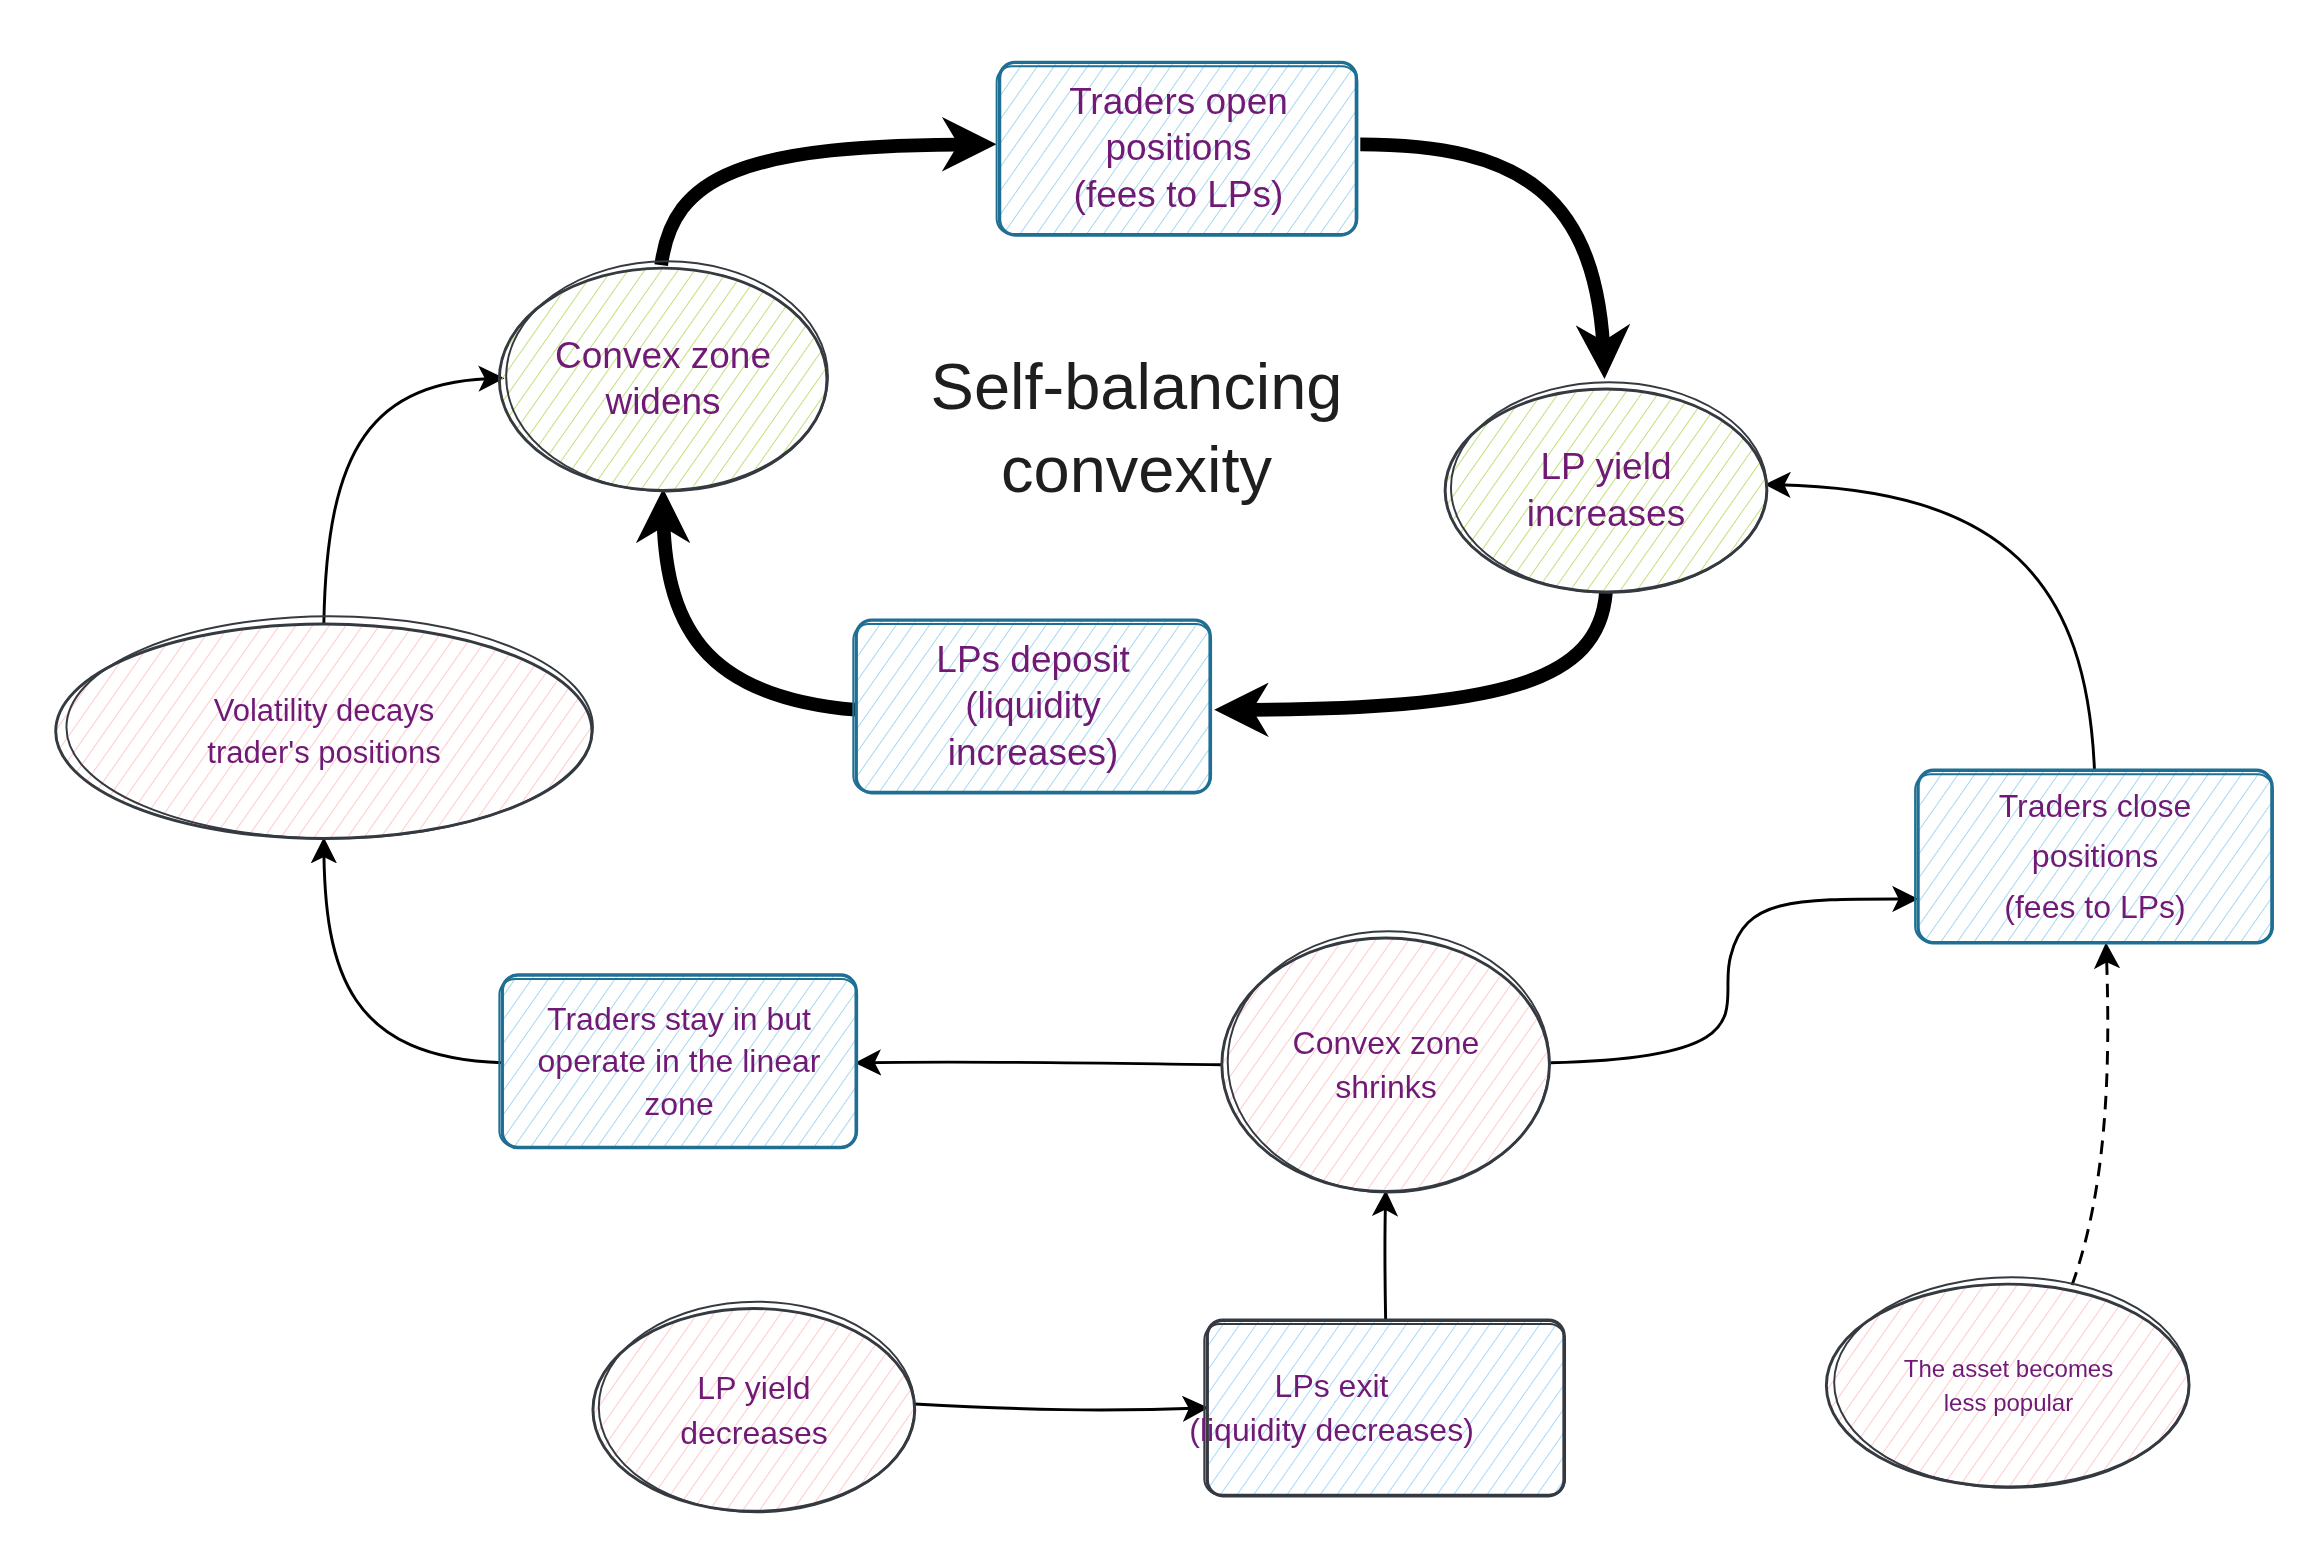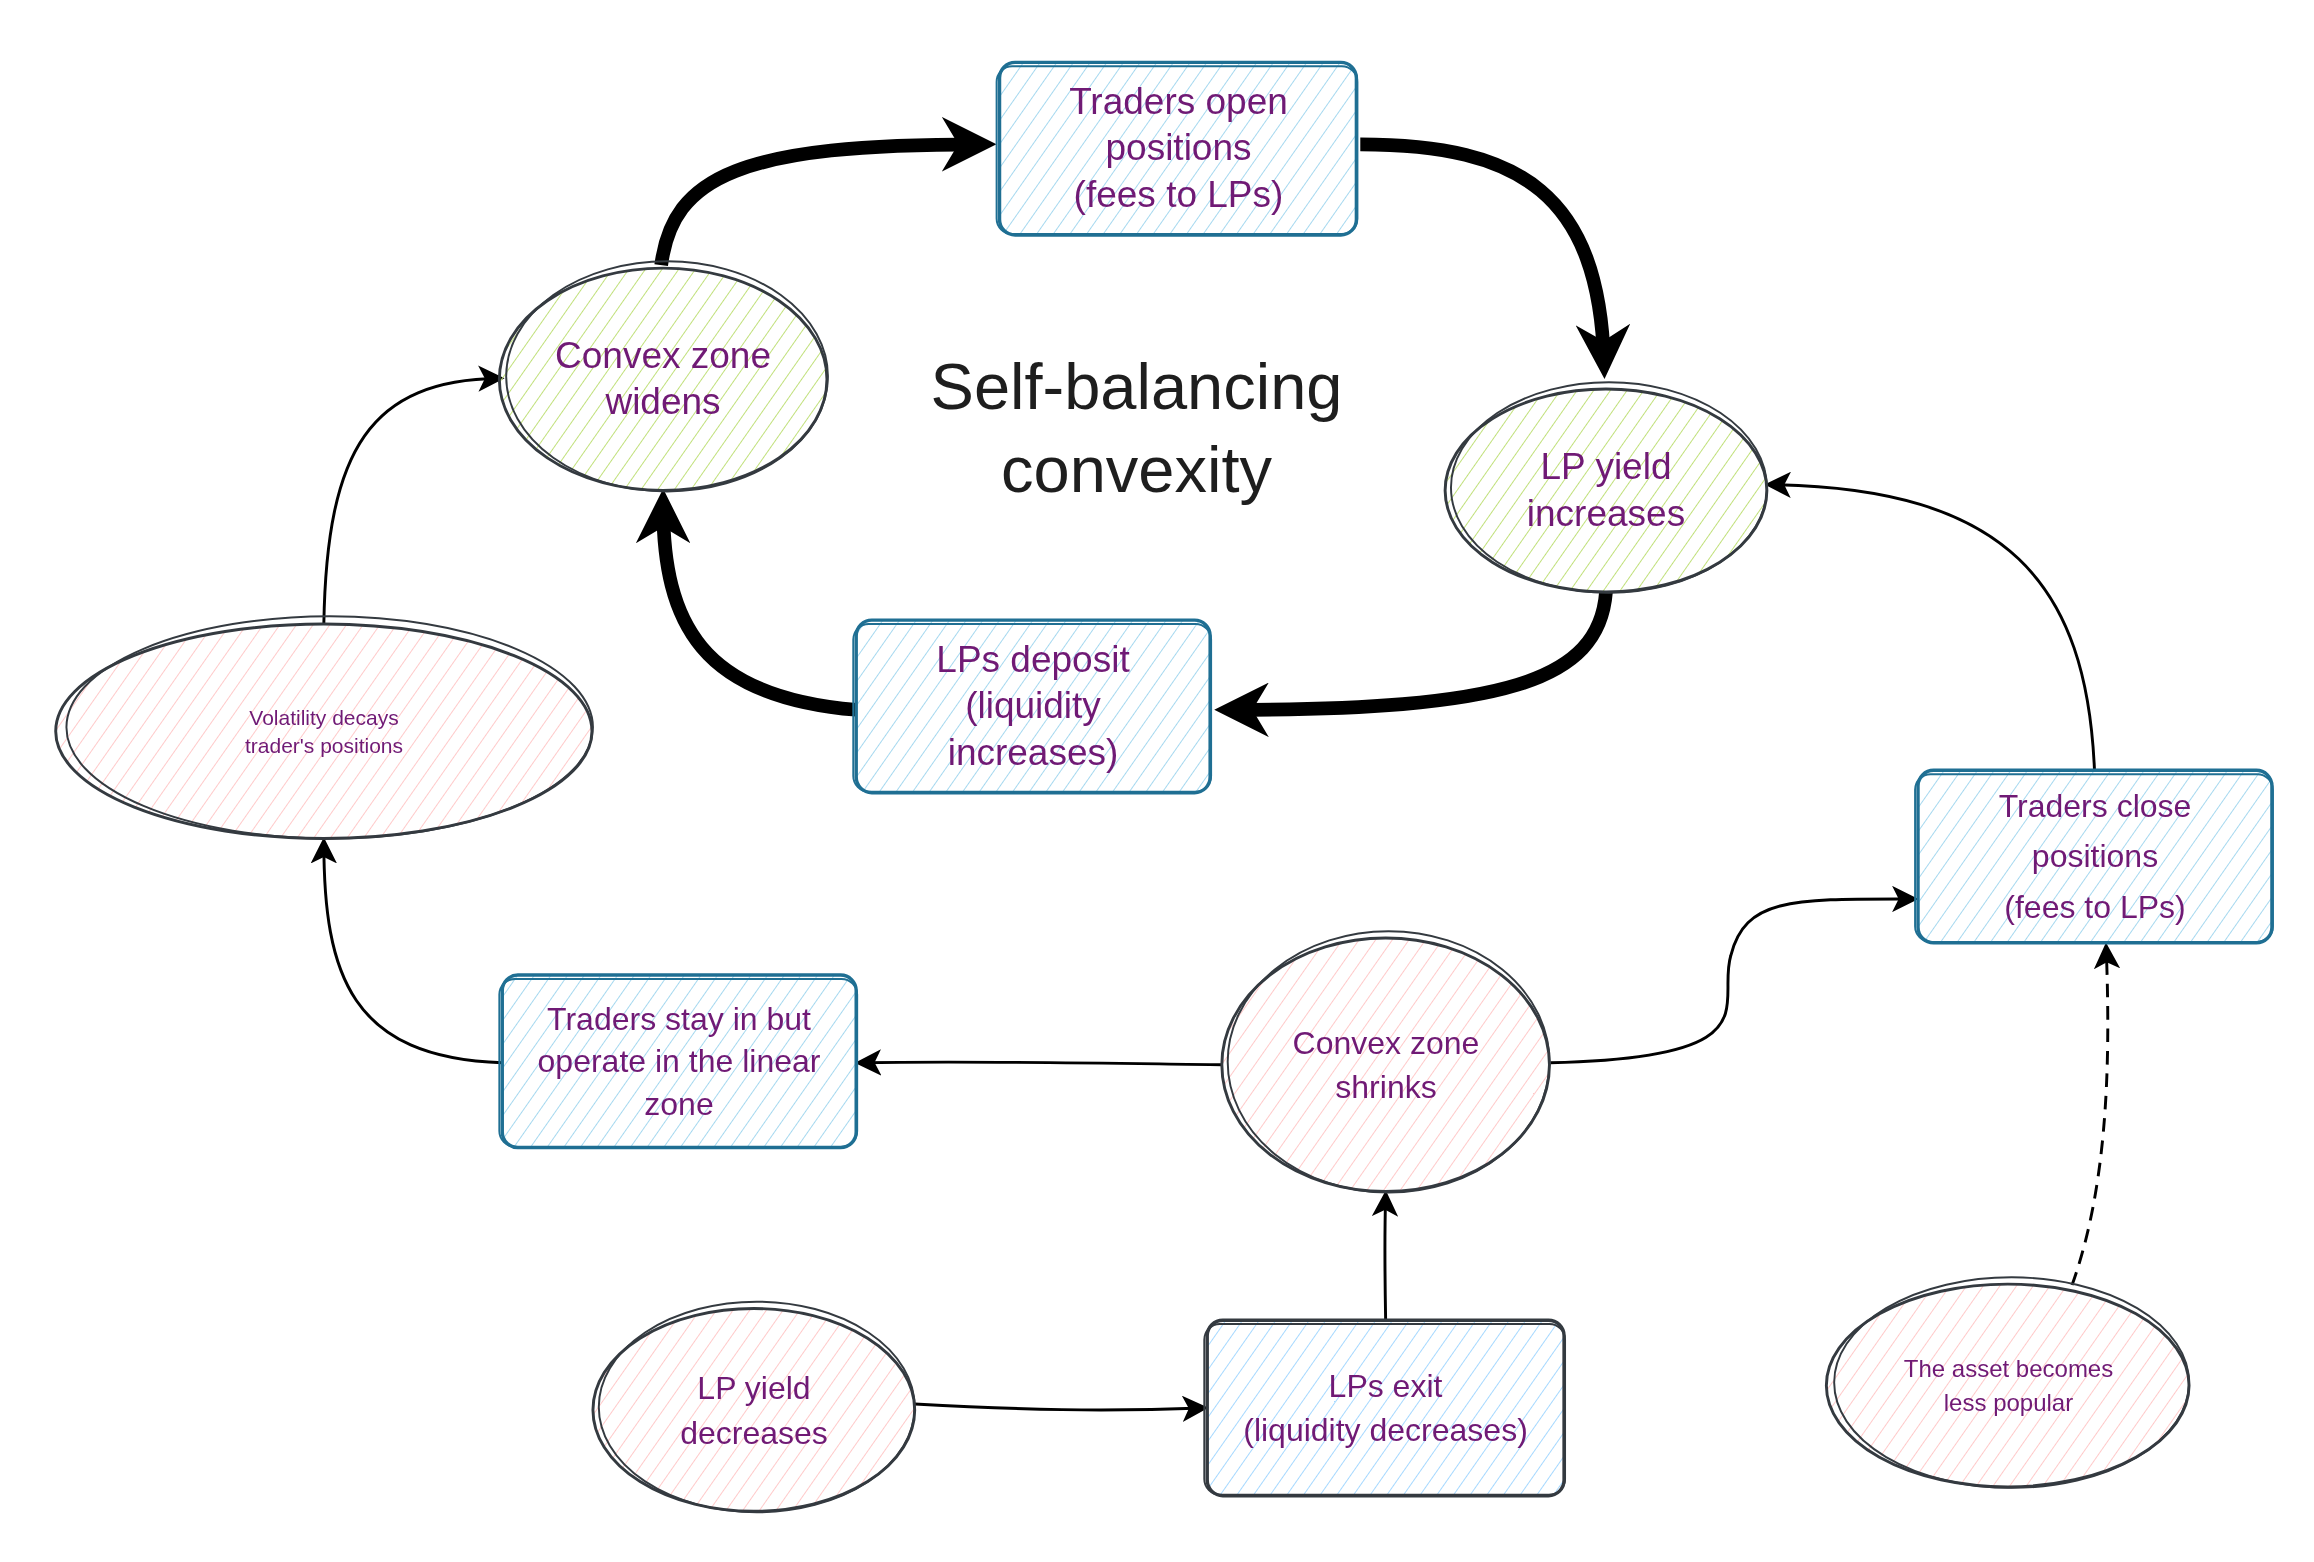--- a/index.html
+++ b/index.html
@@ -111,21 +111,21 @@
   <span>LP yield</span>
   <span>increases</span>
 </div>
 
 <div class="label" style="left:856px; top:620px; width:354px; height:173px; font-size:37px;">
   <span>LPs deposit</span>
   <span>(liquidity</span>
   <span>increases)</span>
 </div>
 
-<div class="label" style="left:56px; top:624px; width:536px; height:215px; font-size:21px; line-height:1.33;">
+<div class="label" style="left:56px; top:624px; width:536px; height:215px; font-size:31px; line-height:1.33;">
   <span>Volatility decays</span>
   <span>trader's positions</span>
 </div>
 
 <div class="label" style="left:1918px; top:770px; width:354px; height:173px; font-size:32px; line-height:1.33;gap:8px;">
   <span>Traders close</span>
   <span>positions</span>
   <span>(fees to LPs)</span>
 </div>
 
@@ -138,21 +138,21 @@
 <div class="label" style="left:1222px; top:938px; width:328px; height:254px; font-size:32px; line-height:1.38;">
   <span>Convex zone</span>
   <span>shrinks</span>
 </div>
 
 <div class="label" style="left:593px; top:1309px; width:322px; height:203px; font-size:32px; line-height:1.38;">
   <span>LP yield</span>
   <span>decreases</span>
 </div>
 
-<div class="label" style="left:1207px; top:1320px; width:357px; height:176px; font-size:32px; line-height:1.38;">
+<div class="label" style="left:1153px; top:1320px; width:357px; height:176px; font-size:32px; line-height:1.38;">
   <span>LPs exit</span>
   <span>(liquidity decreases)</span>
 </div>
 
 <div class="label" style="left:1827px; top:1284px; width:363px; height:203px; font-size:24px; line-height:1.38;">
   <span>The asset becomes</span>
   <span>less popular</span>
 </div>
 
 

